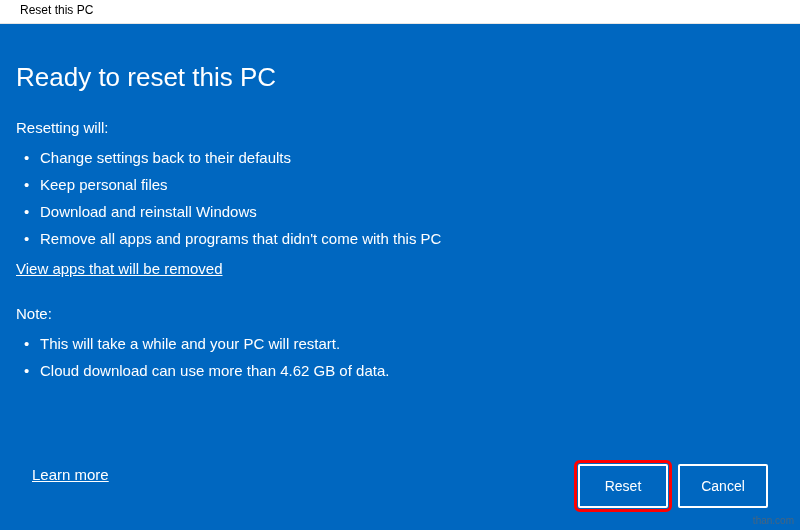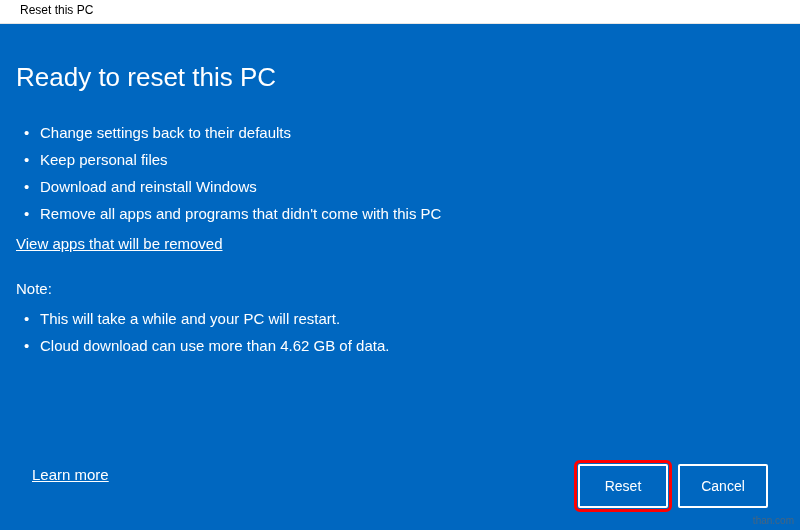--- a/index.html
+++ b/index.html
@@ -110,20 +110,21 @@
 </head>
 <body>
 
 <div class="titlebar">
   <span>Reset this PC</span>
 </div>
 
 <div class="content">
   <h1 class="heading">Ready to reset this PC</h1>
 
+  <div class="section-label">Resetting will:</div>
   <ul class="bullets">
     <li>Change settings back to their defaults</li>
     <li>Keep personal files</li>
     <li>Download and reinstall Windows</li>
     <li>Remove all apps and programs that didn't come with this PC</li>
   </ul>
 
   <a class="link view-apps">View apps that will be removed</a>
 
   <div class="section-label">Note:</div>

